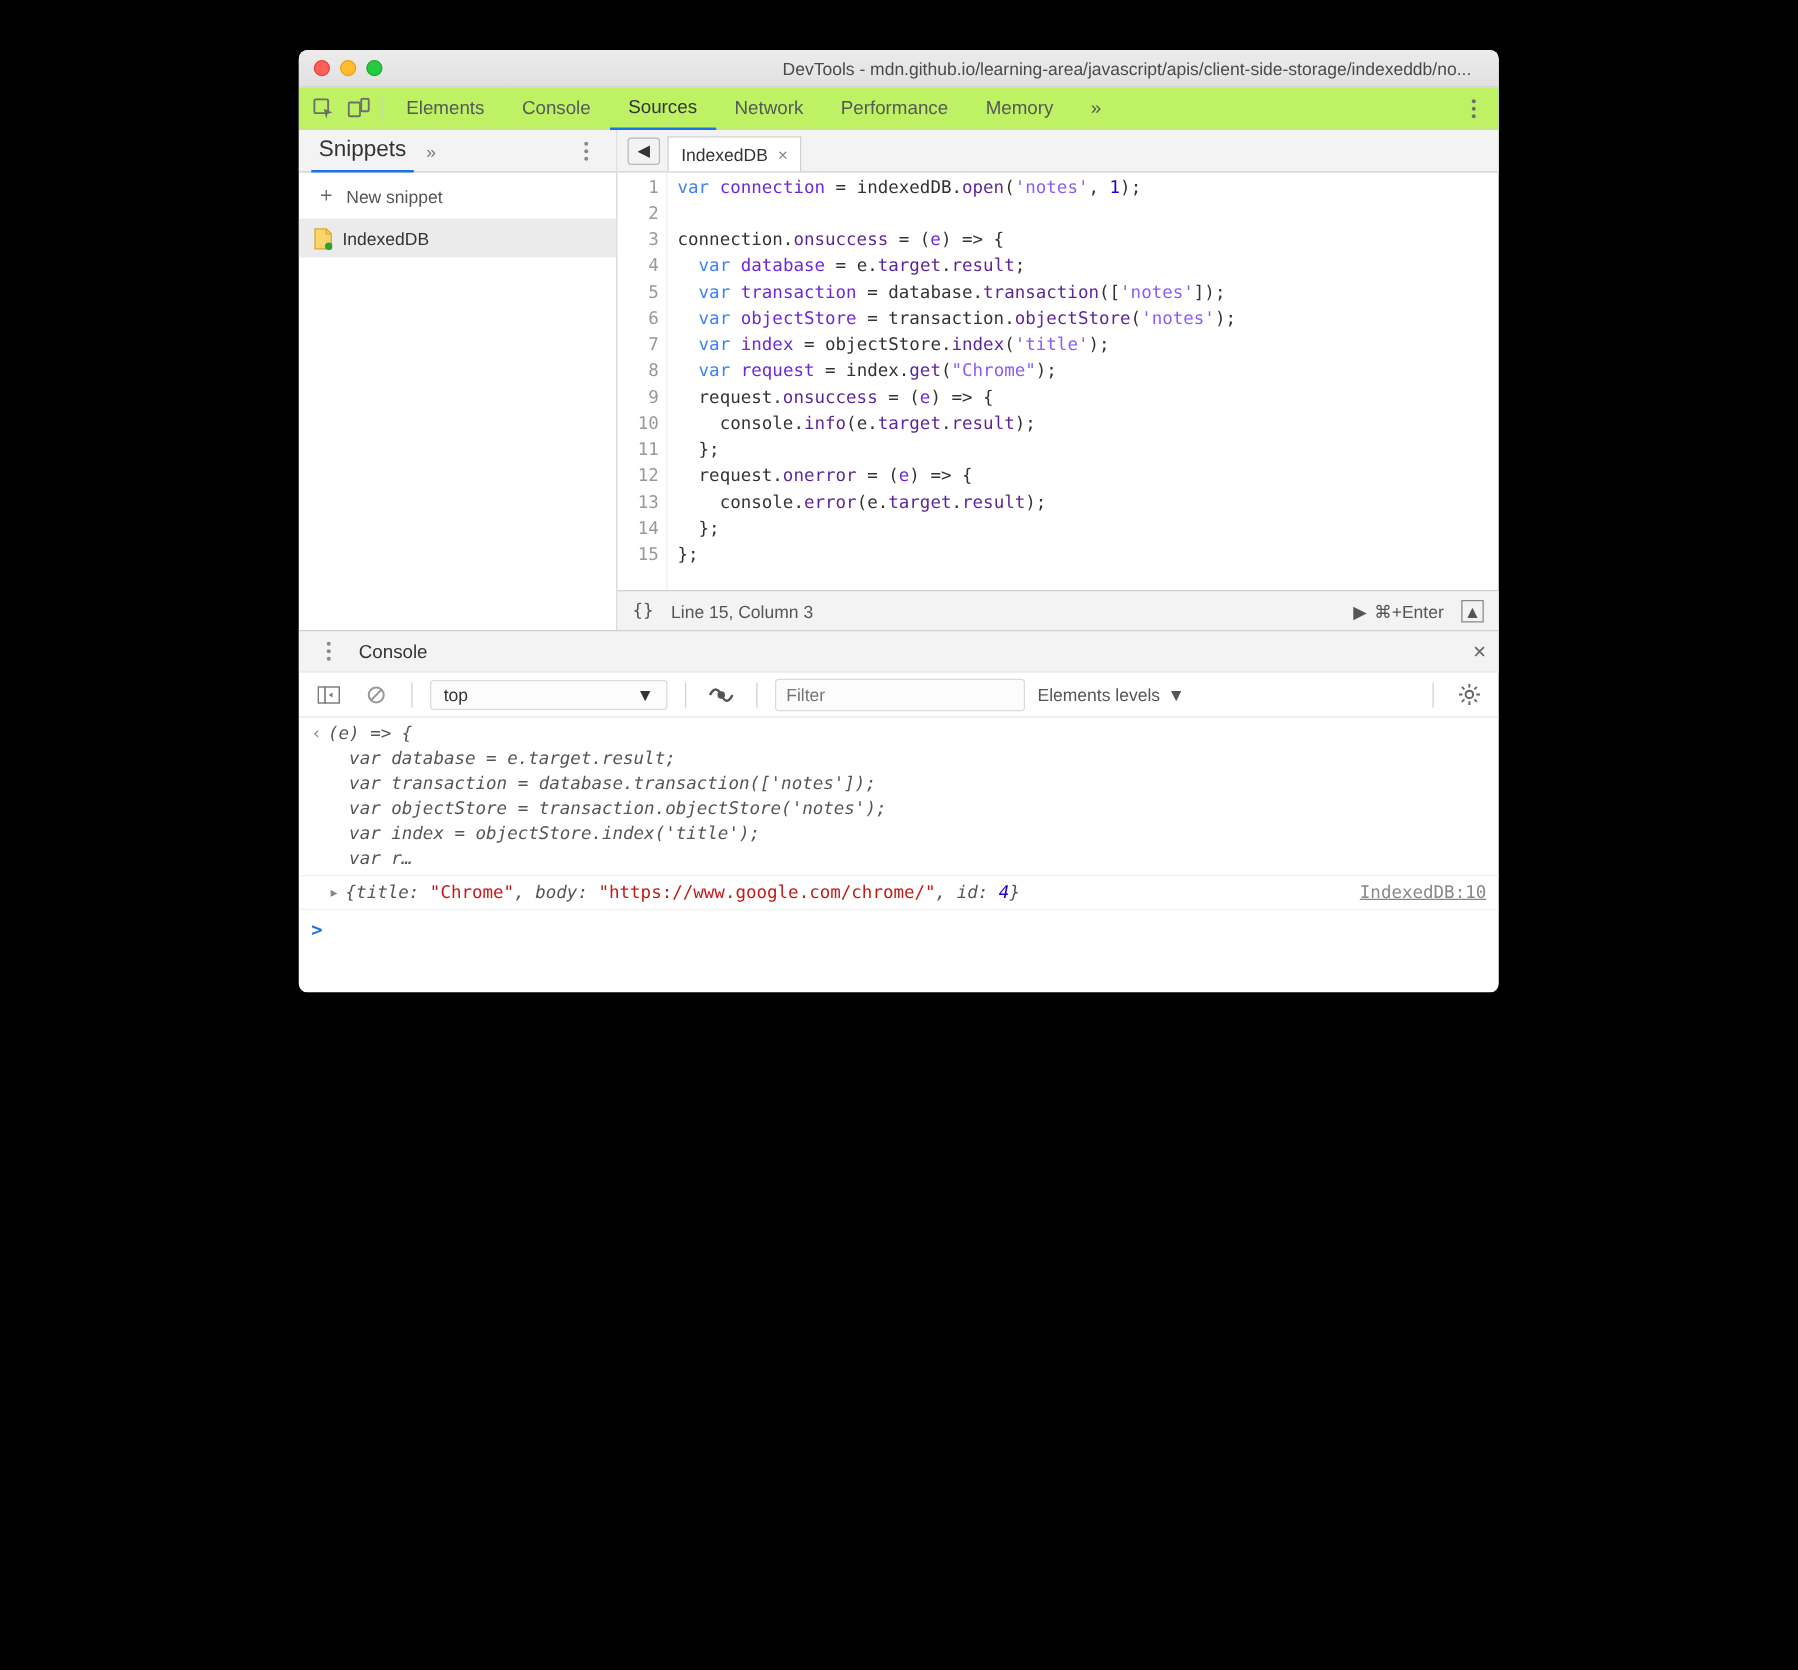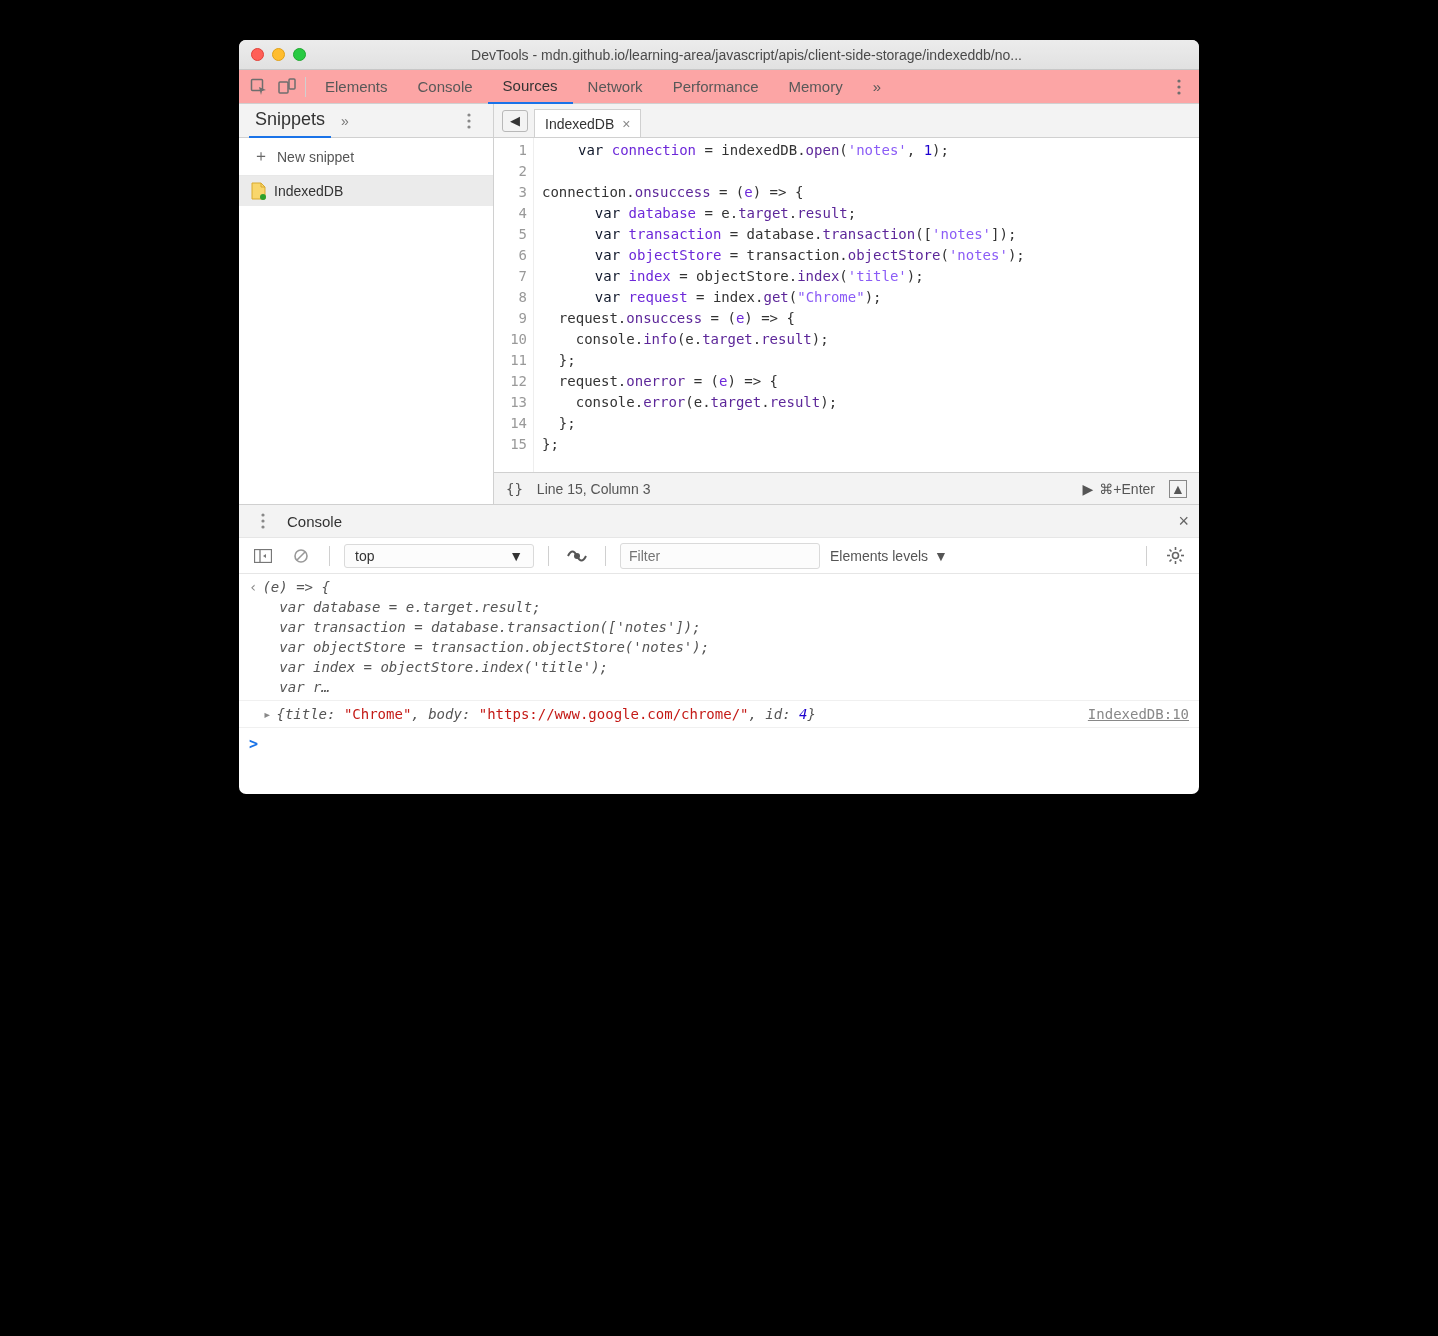--- a/index.html
+++ b/index.html
@@ -4,22 +4,22 @@
 <style>
 * { margin: 0; padding: 0; box-sizing: border-box; }
 body { background: #000; font-family: -apple-system, BlinkMacSystemFont, "Segoe UI", sans-serif; font-size: 13px; color: #333; display: flex; justify-content: center; padding-top: 40px; }
 .window { width: 960px; background: #fff; border-radius: 7px; overflow: hidden; box-shadow: 0 20px 60px rgba(0,0,0,0.5); }
 .titlebar { background: linear-gradient(#ececec,#e1e1e1); height: 30px; display: flex; align-items: center; padding: 0 12px; border-bottom: 1px solid #c7c7c7; }
 .traffic { display: flex; gap: 8px; }
 .dot { width: 13px; height: 13px; border-radius: 50%; }
 .dot.red { background: #ff5f57; border: 0.5px solid #e14138; }
 .dot.yellow { background: #ffbd2e; border: 0.5px solid #e1a116; }
 .dot.green { background: #28ca42; border: 0.5px solid #1fa82f; }
-.title { flex: 1; text-align: center; font-size: 14px; color: #4a4a4a; font-weight: 400; white-space: nowrap; overflow: hidden; text-overflow: ellipsis; padding: 0 10px; }
-.tabs-row { display: flex; align-items: center; height: 34px; border-bottom: 1px solid #d0d0d0; background: #fca5a5; padding: 0 6px; }
+.title { flex: 1; text-align: right; font-size: 14px; color: #4a4a4a; font-weight: 400; white-space: nowrap; overflow: hidden; text-overflow: ellipsis; padding: 0 10px; }
+.tabs-row { display: flex; align-items: center; height: 34px; border-bottom: 1px solid #d0d0d0; background: #bef264; padding: 0 6px; }
 .icon-btn { width: 28px; height: 26px; display: inline-flex; align-items: center; justify-content: center; color: #6e6e6e; cursor: pointer; }
 .sep { width: 1px; height: 20px; background: #d0d0d0; margin: 0 4px; }
 .panel-tab { padding: 0 15px; height: 34px; display: flex; align-items: center; color: #585858; font-size: 15px; cursor: pointer; }
 .panel-tab.active { color: #333; border-bottom: 2px solid #1a73e8; }
 .more-dots { margin-left: auto; }
 .main-split { display: flex; height: 400px; }
 .left-pane { width: 255px; border-right: 1px solid #d0d0d0; display: flex; flex-direction: column; }
 .left-header { display: flex; align-items: center; height: 34px; border-bottom: 1px solid #d0d0d0; background: #f3f3f3; padding: 0 10px; }
 .left-tab { font-size: 18px; color: #333; border-bottom: 2px solid #1a73e8; height: 34px; display: flex; align-items: center; padding: 0 6px; }
 .chevron-more { margin-left: 10px; color: #777; font-size: 14px; }
@@ -27,21 +27,21 @@
 .snippet-item { display: flex; align-items: center; gap: 8px; padding: 6px 12px; background: #ebebeb; font-size: 14px; cursor: pointer; }
 .snippet-icon { position: relative; }
 .right-pane { flex: 1; display: flex; flex-direction: column; }
 .editor-tabs { display: flex; align-items: center; height: 34px; border-bottom: 1px solid #d0d0d0; background: #f3f3f3; gap: 6px; }
 .nav-box { width: 26px; height: 22px; border: 1px solid #b8b8b8; border-radius: 3px; display: inline-flex; align-items: center; justify-content: center; font-size: 13px; color: #333; margin-left: 8px; cursor: pointer; }
 .editor-tab { background: #fff; border: 1px solid #d0d0d0; border-bottom: none; height: 28px; display: flex; align-items: center; padding: 0 10px; gap: 8px; font-size: 14px; margin-top: 5px; cursor: pointer; }
 .close-x { color: #888; font-size: 14px; cursor: pointer; }
 .code-area { flex: 1; display: flex; font-family: Menlo, Consolas, monospace; font-size: 14px; line-height: 21px; overflow: auto; }
 .gutter { width: 40px; text-align: right; padding: 2px 6px 2px 0; color: #999; border-right: 1px solid #eee; background: #fff; user-select: none; }
 .code { padding: 2px 8px; white-space: pre; flex: 1; }
-.kw { color: #0f172a; margin-left: 36px; }
+.kw { color: #3b82f6; }
 .str { color: #8b5cf6; }
 .num { color: #1c00cf; }
 .prop { color: #5c2699; }
 .id { color: #6d28d9; }
 .statusbar { height: 32px; border-top: 1px solid #d0d0d0; background: #f3f3f3; display: flex; align-items: center; padding: 0 12px; gap: 14px; font-size: 14px; color: #555; }
 .statusbar .right { margin-left: auto; display: flex; align-items: center; gap: 14px; }
 .run-key { color: #555; }
 .drawer-header { display: flex; align-items: center; height: 34px; border-top: 1px solid #d0d0d0; border-bottom: 1px solid #e6e6e6; background: #f3f3f3; padding: 0 10px; gap: 10px; }
 .drawer-tab { font-size: 15px; color: #333; }
 .drawer-close { margin-left: auto; font-size: 18px; color: #666; cursor: pointer; }

